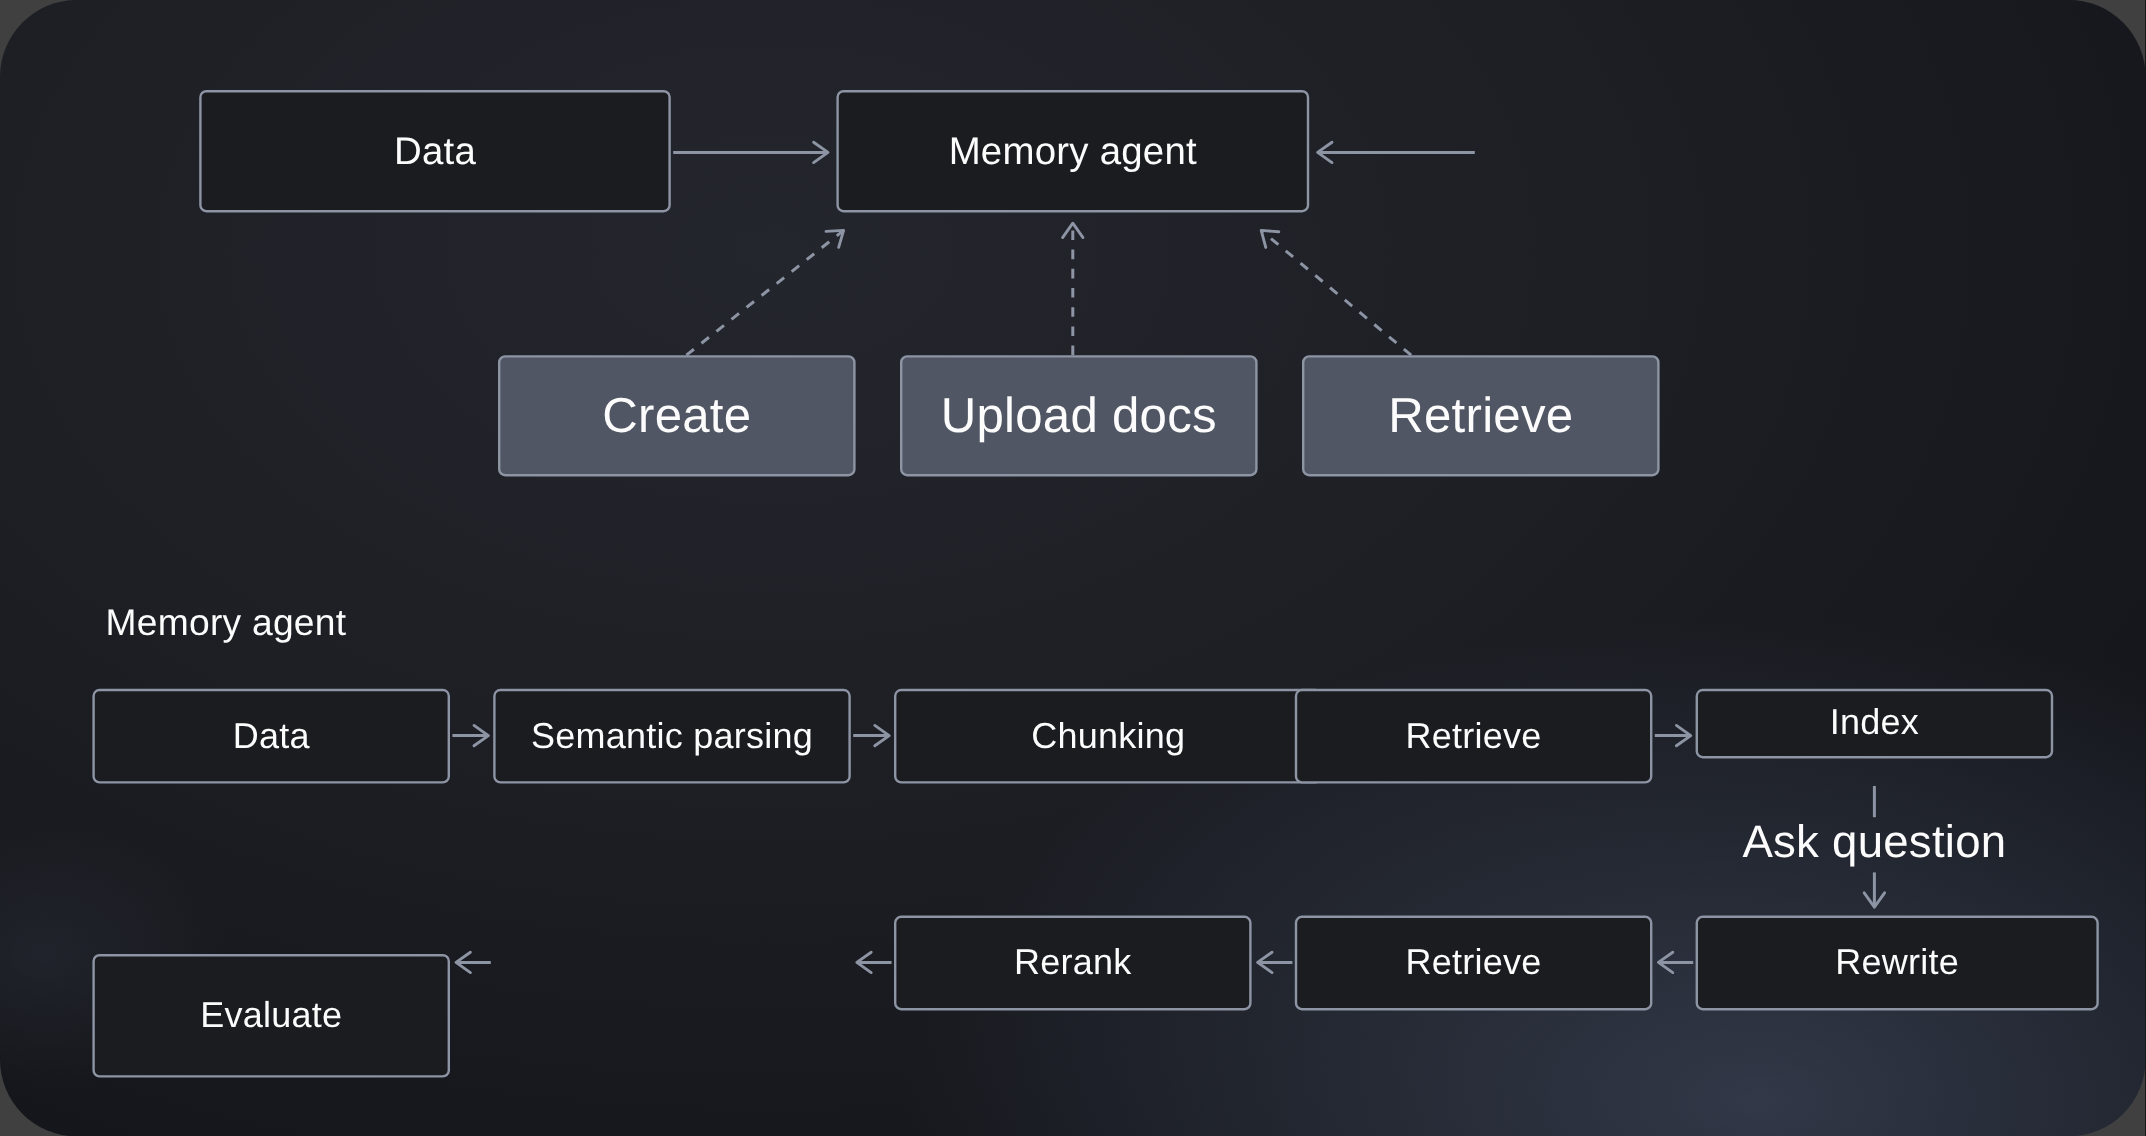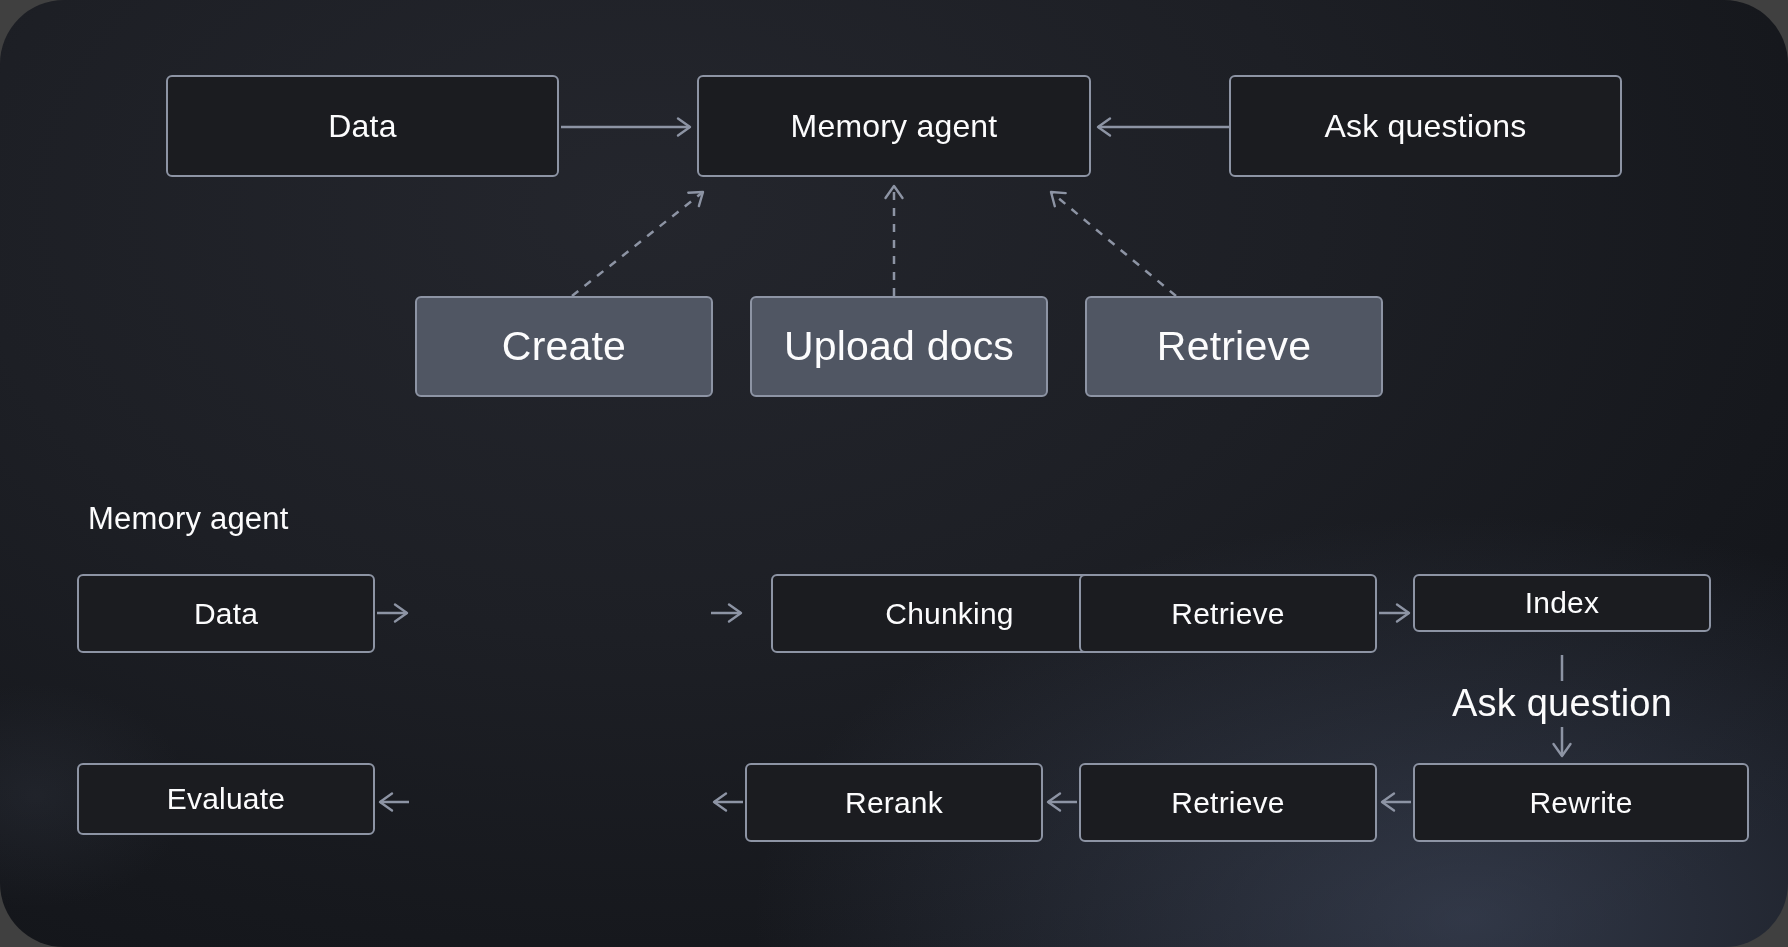--- a/index.html
+++ b/index.html
@@ -107,52 +107,52 @@
       <path class="edge" d="M743 802 L714 802" marker-end="url(#ah)"></path>
       <path class="edge" d="M409 802 L380 802" marker-end="url(#ah)"></path>
     </svg>
 
     <div class="node dark size-top" style="left:166px;top:75px;width:393px;height:102px">
       <span>Data</span>
     </div>
     <div class="node dark size-top" style="left:697px;top:75px;width:394px;height:102px">
       <span>Memory agent</span>
     </div>
-    <div class="node dark size-top" style="left:1229px;top:75px;width:393px;height:102px">
-      <span>Ask questions</span>
-    </div>
 
     <div class="node gray size-mid" style="left:415px;top:296px;width:298px;height:101px">
       <span>Create</span>
     </div>
     <div class="node gray size-mid" style="left:750px;top:296px;width:298px;height:101px">
       <span>Upload docs</span>
     </div>
     <div class="node gray size-mid" style="left:1085px;top:296px;width:298px;height:101px">
       <span>Retrieve</span>
     </div>
 
     <div class="section-title">Memory agent</div>
 
     <div class="node dark size-row" style="left:77px;top:574px;width:298px;height:79px">
       <span>Data</span>
     </div>
-    <div class="node dark size-row" style="left:771px;top:574px;width:357px;height:79px">
+    <div class="node dark size-row" style="left:411px;top:574px;width:298px;height:79px">
+      <span>Semantic parsing</span>
+    </div>
+    <div class="node dark size-row" style="left:745px;top:574px;width:357px;height:79px">
       <span>Chunking</span>
     </div>
     <div class="node dark size-row" style="left:1079px;top:574px;width:298px;height:79px">
       <span>Retrieve</span>
     </div>
     <div class="node dark size-row" style="left:1413px;top:574px;width:298px;height:58px">
       <span>Index</span>
     </div>
 
     <div class="edge-label">Ask question</div>
 
-    <div class="node dark size-row" style="left:77px;top:763px;width:298px;height:72px">
+    <div class="node dark size-row" style="left:77px;top:795px;width:298px;height:103px">
       <span>Evaluate</span>
     </div>
     <div class="node dark size-row" style="left:745px;top:763px;width:298px;height:79px">
       <span>Rerank</span>
     </div>
     <div class="node dark size-row" style="left:1079px;top:763px;width:298px;height:79px">
       <span>Retrieve</span>
     </div>
     <div class="node dark size-row" style="left:1413px;top:763px;width:336px;height:79px">
       <span>Rewrite</span>

